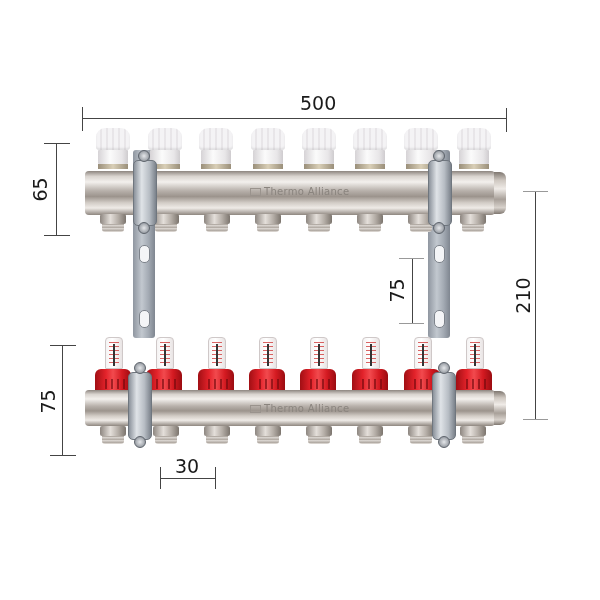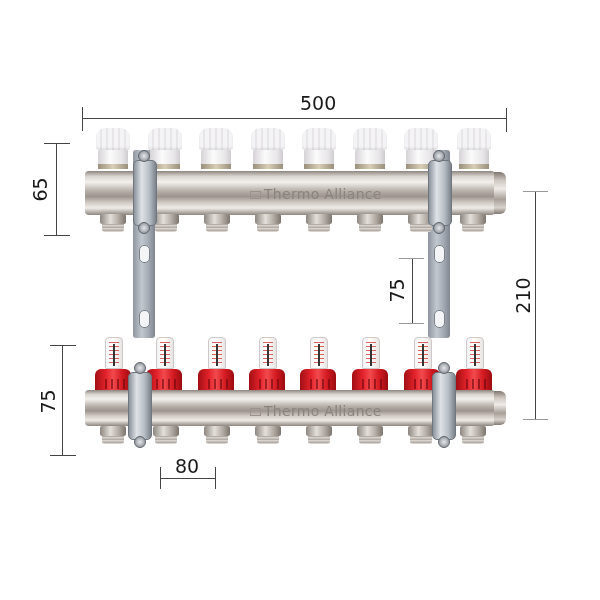--- a/index.html
+++ b/index.html
@@ -7,21 +7,21 @@
   .dim-line { position:absolute; background:#444; }
   .dim-tick { position:absolute; background:#444; }
   .dim-label { position:absolute; color:#1a1a1a; font-size:19px; font-family:"DejaVu Sans", sans-serif; line-height:1; white-space:nowrap; }
   .rot { transform:rotate(-90deg); transform-origin:center center; }
 
   
   .bar { position:absolute; border-radius:4px;
     background:linear-gradient(to bottom,#8d857f 0%,#d9d4cf 12%,#f3f0ed 25%,#b7b0aa 45%,#9c948d 58%,#d2ccc6 72%,#efebe7 84%,#8e867f 100%); }
   .bar-end { position:absolute; width:12px; border-radius:0 6px 6px 0;
     background:linear-gradient(to bottom,#7f7770 0%,#cfc8c1 20%,#efebe7 40%,#a8a099 65%,#d8d2cc 85%,#7f7770 100%); }
-  .brand { position:absolute; font-size:14px; color:#8a847e; letter-spacing:0.3px; font-family:"DejaVu Sans", sans-serif; }
+  .brand { position:absolute; font-size:10px; color:#8a847e; letter-spacing:0.3px; font-family:"DejaVu Sans", sans-serif; }
   .brand-mark { display:inline-block; width:9px; height:6px; border:1px solid #9a938d; margin-right:3px; vertical-align:middle; }
 
   
   .cap { position:absolute; width:34px; }
   .cap-top { width:34px; height:22px; border-radius:9px 9px 3px 3px;
     background:repeating-linear-gradient(to right,#f4f3f5 0px,#f4f3f5 4px,#dcd8dc 5px,#f4f3f5 6px);
     box-shadow: inset 0 -2px 2px rgba(0,0,0,0.08); }
   .cap-base { width:30px; height:14px; margin-left:2px; background:linear-gradient(to right,#d6d3d6,#fbfbfb 40%,#e8e6e8 80%,#cfcccf); border-radius:1px; }
   .cap-ring { width:30px; height:5px; margin-left:2px; background:linear-gradient(to right,#9a8f7a,#d9cfb7,#9a8f7a); }
 
@@ -84,21 +84,21 @@
   <div class="dim-line" style="left:62px; top:345px; width:1px; height:110px;"></div>
   <div class="dim-tick" style="left:50px; top:345px; width:26px; height:1px;"></div>
   <div class="dim-tick" style="left:50px; top:455px; width:26px; height:1px;"></div>
   <div class="dim-label rot" style="left:36px; top:392px;">75</div>
 </div>
 
 <div>
   <div class="dim-line" style="left:160px; top:478px; width:55px; height:1px;"></div>
   <div class="dim-tick" style="left:160px; top:467px; width:1px; height:22px;"></div>
   <div class="dim-tick" style="left:215px; top:467px; width:1px; height:22px;"></div>
-  <div class="dim-label" style="left:175px; top:457px;">80</div>
+  <div class="dim-label" style="left:175px; top:457px;">30</div>
 </div>
 
 <div class="bracket" style="left:133px; top:150px; height:188px;">
   <div class="slot" style="top:95px;"></div>
   <div class="slot" style="top:160px;"></div>
 </div>
 <div class="bracket" style="left:428px; top:150px; height:188px;">
   <div class="slot" style="top:95px;"></div>
   <div class="slot" style="top:160px;"></div>
 </div>

